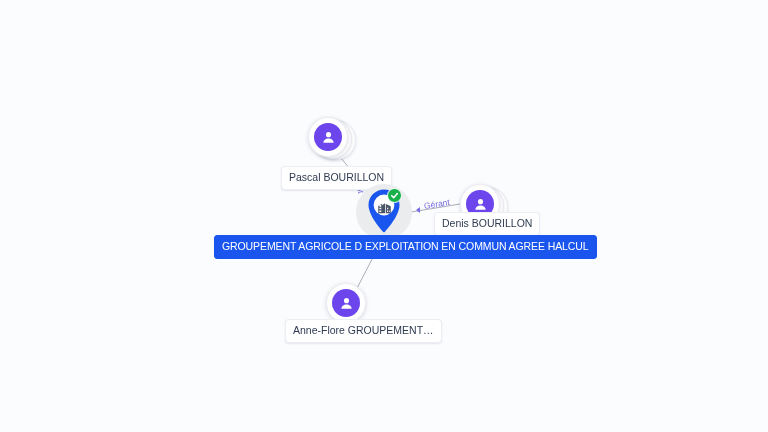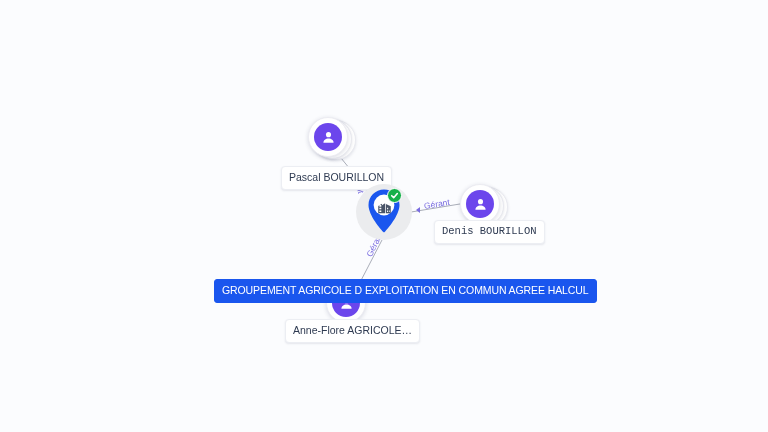--- a/index.html
+++ b/index.html
@@ -169,47 +169,47 @@
     <div class="stack-c"></div>
     <div class="stack-b"></div>
     <div class="ring"></div>
     <div class="avatar">
       <svg width="17" height="17" viewBox="0 0 24 24" fill="#ffffff">
         <circle cx="12" cy="8" r="3.6"></circle>
         <path d="M4.8 19.4c0-3.8 3.2-6.1 7.2-6.1s7.2 2.3 7.2 6.1z"></path>
       </svg>
     </div>
   </div>
-  <div class="node-label" style="left:434px; top:220px;font-family:Liberation Mono, monospace;">Denis BOURILLON</div>
+  <div class="node-label" style="left:434px; top:212px;">Denis BOURILLON</div>
 
   <div class="person-node" style="left:326px; top:283px;">
     <div class="ring"></div>
     <div class="avatar">
       <svg width="17" height="17" viewBox="0 0 24 24" fill="#ffffff">
         <circle cx="12" cy="8" r="3.6"></circle>
         <path d="M4.8 19.4c0-3.8 3.2-6.1 7.2-6.1s7.2 2.3 7.2 6.1z"></path>
       </svg>
     </div>
   </div>
-  <div class="node-label" style="left:285px; top:319px;">Anne-Flore AGRICOLE…</div>
+  <div class="node-label" style="left:285px; top:319px;">Anne-Flore GROUPEMENT…</div>
 
   <div class="company-node" style="left:356px; top:184px;">
     <div class="halo"></div>
     <svg class="pin" width="36" height="46" viewBox="0 0 36 46" xmlns="http://www.w3.org/2000/svg">
       <path d="M18 1.5C9.4 1.5 2.5 8.4 2.5 17c0 10.4 12.3 24.3 14.6 26.8a1.2 1.2 0 0 0 1.8 0C21.2 41.3 33.5 27.4 33.5 17 33.5 8.4 26.6 1.5 18 1.5z" fill="#1a56ee"></path>
       <circle cx="18" cy="17" r="10.4" fill="#ffffff"></circle>
     </svg>
     <div class="biz">
       <svg width="15" height="15" viewBox="0 0 24 24" fill="#4a5568">
         <path d="M2 21V9.6l6-3.8v2.7l5-3.2V21H2zm1.8-1.8h3.1v-2.6H3.8v2.6zm0-4.3h3.1v-2.6H3.8v2.6zm0-4.3h3.1V8h-3.1v2.6z"></path>
         <path d="M14.2 21V6.4L22 10v11h-7.8zm1.9-1.8h1.8v-2.6h-1.8v2.6zm3.3 0h1.1v-2.6h-1.1v2.6zm-3.3-4.3h1.8v-2.6h-1.8v2.6z"></path>
       </svg>
     </div>
     <div class="check">
       <svg width="9" height="9" viewBox="0 0 24 24" fill="none" stroke="#ffffff" stroke-width="4.2" stroke-linecap="round" stroke-linejoin="round">
         <polyline points="4.5,12.5 9.8,17.8 19.5,6.8"></polyline>
       </svg>
     </div>
   </div>
 
-  <div class="company-label" style="left:214px; top:235px;margin-top:44px;">GROUPEMENT AGRICOLE D EXPLOITATION EN COMMUN AGREE HALCUL</div>
+  <div class="company-label" style="left:214px; top:235px;">GROUPEMENT AGRICOLE D EXPLOITATION EN COMMUN AGREE HALCUL</div>
 
 </div>
 
 </body></html>

